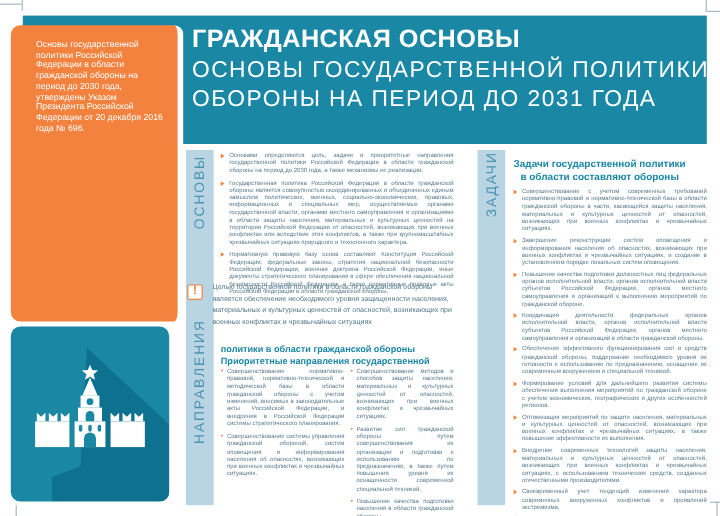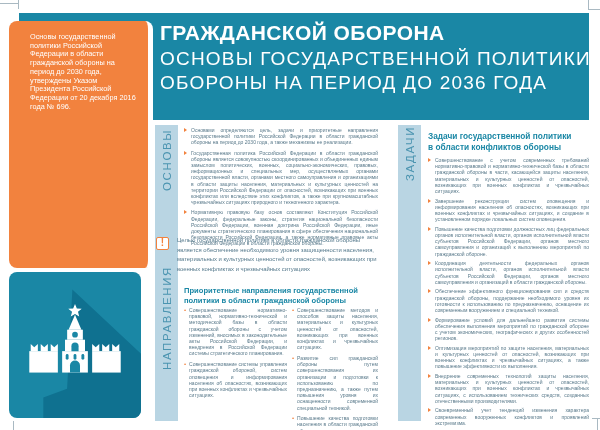--- a/index.html
+++ b/index.html
@@ -58,41 +58,41 @@
   .priority-heading { position:absolute; left:184px; top:286px; color:#1a87a5; font-weight:bold; font-size:7.6px; line-height:9.6px; }
 
   
   .nap-col { position:absolute; top:307px; display:flex; flex-direction:column; gap:4.5px; }
   #nap-col-1 { left:184px; width:103px; }
   #nap-col-2 { left:292px; width:86px; }
   .dot-item { display:flex; gap:3px; }
   .dot { flex:none; color:#f2823e; font-size:6px; line-height:6px; margin-top:0; }
 
   
-  .zadachi-heading { position:absolute; left:428px; top:131px; color:#1a87a5; font-weight:bold; font-size:8.3px; line-height:10.6px; }
+  .zadachi-heading { position:absolute; left:428px; top:131px; color:#1a87a5; font-weight:bold; font-size:8.3px; line-height:10.6px;text-align:center; }
   .zadachi-list { position:absolute; left:428px; top:157px; width:161px; display:flex; flex-direction:column; gap:3.4px; }
 </style>
 </head>
 <body>
 
 <div id="page">
 
   <div class="mark" style="left:0;top:3px;width:18px;height:1px;"></div>
   <div class="mark" style="left:18px;top:0;width:1px;height:9px;"></div>
   <div class="mark" style="left:588px;top:0;width:1px;height:9px;"></div>
   <div class="mark" style="left:588px;top:9px;width:12px;height:1px;"></div>
   <div class="mark" style="left:597px;top:418px;width:1px;height:12px;"></div>
   <div class="mark" style="left:592px;top:418px;width:8px;height:1px;"></div>
   <div class="mark" style="left:13px;top:421px;width:1px;height:9px;"></div>
 
   <div class="header-band">
-    <div class="page-title">ГРАЖДАНСКОЙ ОБОРОНА</div>
+    <div class="page-title">ГРАЖДАНСКАЯ ОСНОВЫ</div>
     <div class="page-subtitle">
       <div>ОСНОВЫ ГОСУДАРСТВЕННОЙ ПОЛИТИКИ</div>
-      <div>ОБОРОНЫ НА ПЕРИОД ДО 2036 ГОДА</div>
+      <div>ОБОРОНЫ НА ПЕРИОД ДО 2031 ГОДА</div>
     </div>
   </div>
 
   <div class="decree-card">
     <div>Основы государственной политики Российской Федерации в области гражданской обороны на период до 2030 года, утверждены Указом Президента Российской Федерации от 20 декабря 2016 года № 696.</div>
   </div>
 
   <div class="kremlin-card">
     <div class="kremlin-shadow"></div>
     <svg class="kremlin-svg" width="100" height="86" viewBox="0 0 140 110">
@@ -158,22 +158,22 @@
     <div class="tri-item">
       <span class="tri"></span>
       <span class="small">Нормативную правовую базу основ составляют Конституция Российской Федерации, федеральные законы, стратегия национальной безопасности Российской Федерации, военная доктрина Российской Федерации, иные документы стратегического планирования в сфере обеспечения национальной безопасности Российской Федерации, а также нормативные правовые акты Российской Федерации в области гражданской обороны.</span>
     </div>
   </div>
 
   <div class="exclaim">!</div>
   <div class="callout-text">Целью государственной политики в области гражданской обороны является обеспечение необходимого уровня защищенности населения, материальных и культурных ценностей от опасностей, возникающих при военных конфликтах и чрезвычайных ситуациях</div>
 
   <div class="priority-heading">
+    <div>политики в области гражданской обороны</div>
     <div>Приоритетные направления государственной</div>
-    <div>политики в области гражданской обороны</div>
   </div>
 
   <div class="nap-col" id="nap-col-1">
     <div class="dot-item">
       <span class="dot">•</span>
       <span class="small">Совершенствование нормативно-правовой, нормативно-технической и методической базы в области гражданской обороны с учетом изменений, вносимых в законодательные акты Российской Федерации, и внедрения в Российской Федерации системы стратегического планирования.</span>
     </div>
     <div class="dot-item">
       <span class="dot">•</span>
       <span class="small">Совершенствование системы управления гражданской обороной, систем оповещения и информирования населения об опасностях, возникающих при военных конфликтах и чрезвычайных ситуациях.</span>
@@ -190,21 +190,21 @@
     </div>
     <div class="dot-item">
       <span class="dot">•</span>
       <span class="small">Повышение качества подготовки населения в области гражданской обороны.</span>
     </div>
 
   </div>
 
   <div class="zadachi-heading">
     <div>Задачи государственной политики</div>
-    <div>в области конфликтов обороны</div>
+    <div>в области составляют обороны</div>
   </div>
   <div class="zadachi-list">
     <div class="tri-item">
       <span class="tri"></span>
       <span class="small">Совершенствование с учетом современных требований нормативно-правовой и нормативно-технической базы в области гражданской обороны в части, касающейся защиты населения, материальных и культурных ценностей от опасностей, возникающих при военных конфликтах и чрезвычайных ситуациях.</span>
     </div>
     <div class="tri-item">
       <span class="tri"></span>
       <span class="small">Завершение реконструкции систем оповещения и информирования населения об опасностях, возникающих при военных конфликтах и чрезвычайных ситуациях, и создание в установленном порядке локальных систем оповещения.</span>
     </div>

